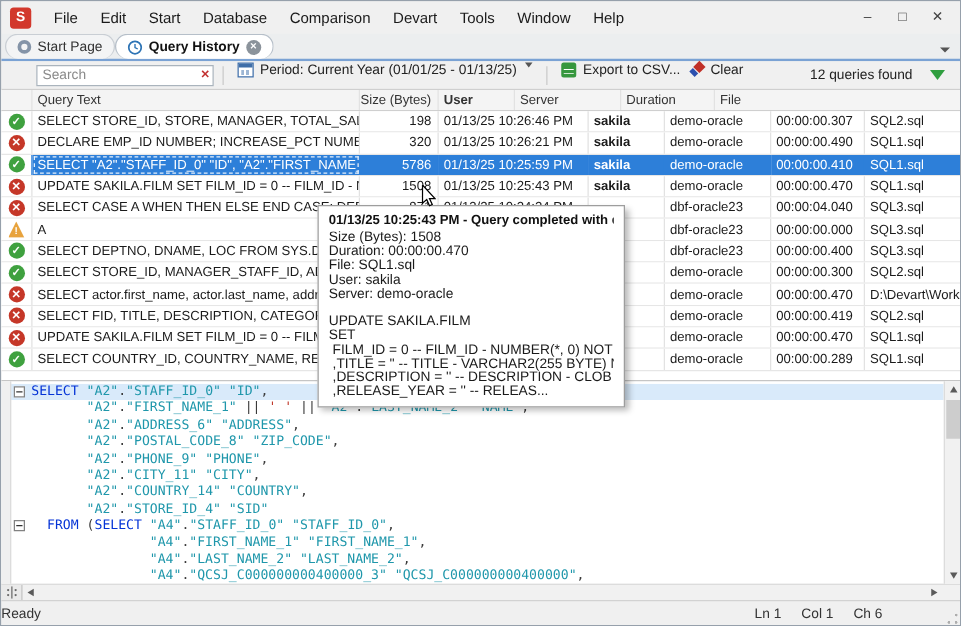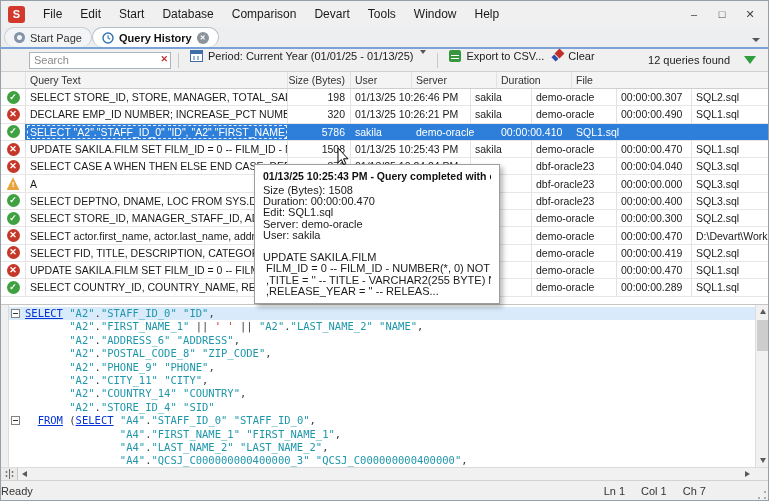--- a/index.html
+++ b/index.html
@@ -68,21 +68,21 @@
               border-top:1px solid #cfcfcf; }
   .ghead { height:17px; display:flex; background:#f4f4f4; border-bottom:1px solid #cfcfcf;
            font-size:10.5px; color:#333; }
   .ghead .cell { display:flex; align-items:center; }
   .cell { height:100%; padding-left:4px; overflow:hidden; white-space:nowrap;
           border-right:1px solid #e2e2e2; display:flex; align-items:center; }
   .c-icon  { width:25px; justify-content:center; padding-left:0; }
   .c-query { width:262px; }
   .c-size  { width:63px; justify-content:flex-end; padding-right:5px; }
   .c-exec  { width:120px; }
-  .c-user  { width:61px; }
+  .c-user  { width:61px;font-weight:bold; }
   .c-server{ width:85px; }
   .c-dur   { width:75px; }
   .c-file  { flex:1; border-right:none; }
   .hfunnel { margin-left:auto; margin-right:5px; width:9px; height:8px; opacity:.65;
              background:#8a8a8a; clip-path:polygon(0 0,100% 0,62% 45%,62% 100%,38% 100%,38% 45%); }
   .grow { height:17.3px; display:flex; font-size:10.5px; color:#1a1a1a; background:#fff;
           border-bottom:1px solid #e6e6e6; }
   .grow.sel .cell { background:#2d7fd9; color:#fff; border-right-color:#2d7fd9; }
   .grow.sel .c-icon { background:#fff; }
   .grow.sel .c-query { outline:1px dashed #e8f1fb; outline-offset:-2px; }
@@ -105,21 +105,21 @@
 
   
   .editor { position:absolute; top:303px; left:0; right:0; height:163px; background:#fff;
             border-top:1px solid #c5c5c5; }
   .gutter { position:absolute; left:0; top:0; bottom:0; width:8px; background:#f0f0f0;
             border-right:1px solid #dcdcdc; z-index:3; }
   .ecode { position:absolute; left:0; right:13px; top:2px; bottom:0; overflow:hidden; }
   .eline { position:relative; height:13.4px; line-height:13.4px; padding-left:24px;
            font-family:"DejaVu Sans Mono", monospace; font-size:10.5px; white-space:pre; }
   .eline.cur { background:#d9eafa; }
-  .t-k { color:#0433d6;text-decoration:underline; } .t-i { color:#1f97ab; } .t-s { color:#c0392b; } .t-p { color:#3a3a3a; }
+  .t-k { color:#0433d6; } .t-i { color:#1f97ab; } .t-s { color:#c0392b; } .t-p { color:#3a3a3a; }
   .fold { position:absolute; left:10px; top:2px; width:9px; height:9px; background:#fff;
           border:1px solid #828282; }
   .fold::after { content:""; position:absolute; left:1px; right:1px; top:3px; height:1px; background:#333; }
 
   
   .vscroll { position:absolute; top:304px; right:0; width:13px; height:162px; background:#f1f1f1;
              border-left:1px solid #dcdcdc; z-index:4; }
   .varrow { width:13px; height:13px; display:flex; align-items:center; justify-content:center; }
   .tri-up { width:0; height:0; border-left:3.5px solid transparent; border-right:3.5px solid transparent;
             border-bottom:5px solid #5a5a5a; }
@@ -248,20 +248,21 @@
           <div class="cell c-server">demo-oracle</div>
           <div class="cell c-dur">00:00:00.490</div>
           <div class="cell c-file">SQL1.sql</div>
         </div>
         <div class="grow sel">
           <div class="cell c-icon">
             <span class="ic ok">✓</span>
           </div>
           <div class="cell c-query">SELECT "A2"."STAFF_ID_0" "ID", "A2"."FIRST_NAME_1" || ' ' || "A2"."...</div>
           <div class="cell c-size">5786</div>
+          <div class="cell c-exec">01/13/25 10:25:59 PM</div>
           <div class="cell c-user">sakila</div>
           <div class="cell c-server">demo-oracle</div>
           <div class="cell c-dur">00:00:00.410</div>
           <div class="cell c-file">SQL1.sql</div>
         </div>
         <div class="grow">
           <div class="cell c-icon">
             <span class="ic error">✕</span>
           </div>
           <div class="cell c-query">UPDATE SAKILA.FILM SET FILM_ID = 0 -- FILM_ID - NUMBER(*, 0) N...</div>
@@ -369,27 +370,29 @@
           <div class="cell c-file">SQL1.sql</div>
         </div>
       </div>
   </div>
 
   <div class="tooltip">
     <div class="tt-title">01/13/25 10:25:43 PM - Query completed with errors.</div>
     <div id="ttbody">
         <div class="ttline">Size (Bytes): 1508</div>
         <div class="ttline">Duration: 00:00:00.470</div>
-        <div class="ttline">Edit: SQL1.sql</div>
+        <div class="ttline">File: SQL1.sql</div>
+        <div class="ttline">User: sakila</div>
         <div class="ttline">Server: demo-oracle</div>
-        <div class="ttline">User: sakila</div>
         <div class="ttline">&nbsp;</div>
         <div class="ttline">UPDATE SAKILA.FILM</div>
+        <div class="ttline">SET</div>
         <div class="ttline"> FILM_ID = 0 -- FILM_ID - NUMBER(*, 0) NOT NULL</div>
         <div class="ttline"> ,TITLE = '' -- TITLE - VARCHAR2(255 BYTE) NOT NULL</div>
+        <div class="ttline"> ,DESCRIPTION = '' -- DESCRIPTION - CLOB</div>
         <div class="ttline"> ,RELEASE_YEAR = '' -- RELEAS...</div>
       </div>
   </div>
 
   <svg class="cursor" width="12" height="18" viewBox="0 0 12 18">
     <polygon points="1,0 1,14.5 4.4,11.6 6.6,16.6 8.8,15.6 6.6,10.8 11,10.8" fill="#fff" stroke="#000" stroke-width="1"></polygon>
   </svg>
 
   <div class="editor">
     <div class="gutter"></div>
@@ -437,18 +440,18 @@
         <span class="tri-right"></span>
       </div>
     <div class="hcorner"></div>
   </div>
 
   <div class="statusbar">
     <span class="status-left">Ready</span>
     <div class="status-pos">
       <span>Ln 1</span>
       <span>Col 1</span>
-      <span>Ch 7</span>
+      <span>Ch 6</span>
     </div>
     <div class="grip"></div>
   </div>
 
 </div>
 
 </body></html>

